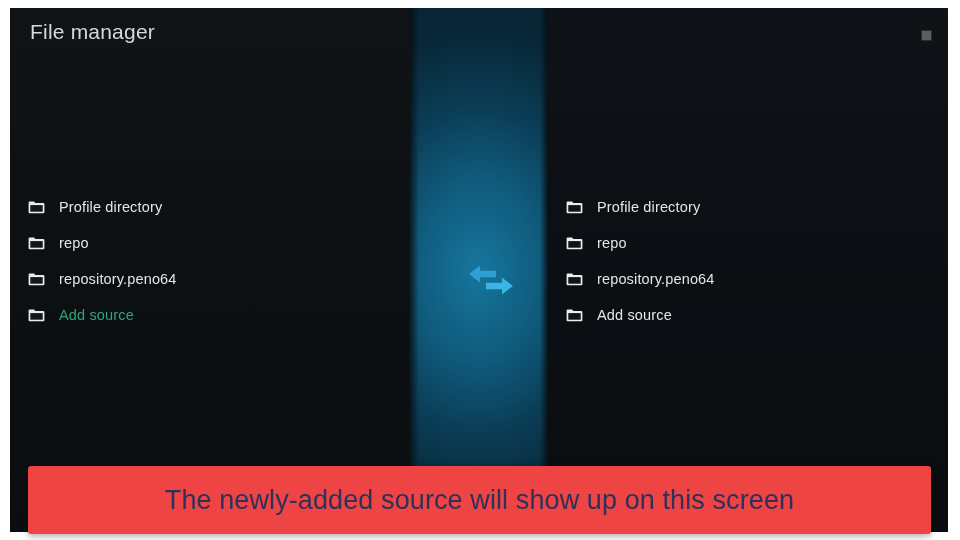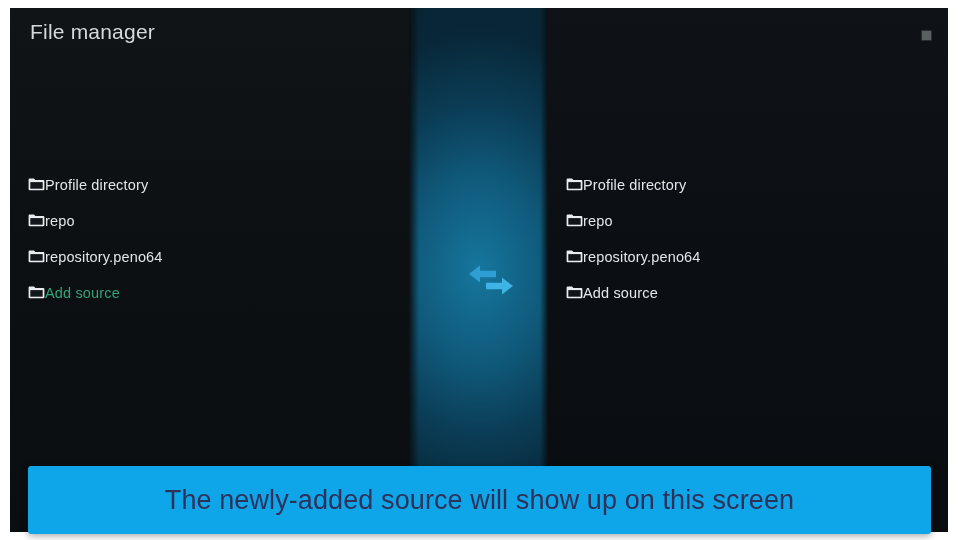--- a/index.html
+++ b/index.html
@@ -115,23 +115,23 @@
   .file-list {
     position: absolute;
     top: 170px;
     z-index: 4;
   }
   #file-list-left  { left: 18px;  width: 370px; }
   #file-list-right { left: 556px; width: 370px; }
 
   .file-row {
     display: flex;
-    align-items: flex-start;
+    align-items: flex-end;
     height: 36px;
-    gap: 0;
+    gap: 14px;
     cursor: default;
   }
 
   .folder-icon {
     position: relative;
     flex: 0 0 auto;
     width: 17px;
     height: 13px;
     display: block;
   }
@@ -158,21 +158,21 @@
   }
   #swap-arrows svg { display: block; }
 
   
   #caption-card {
     position: absolute;
     left: 28px;
     top: 466px;
     width: 903px;
     height: 68px;
-    background: #0ea5e9;
+    background: #ef4444;
     border-radius: 3px;
     box-shadow: 0 2px 7px rgba(0,0,0,0.34);
     display: flex;
     align-items: center;
     justify-content: center;
     z-index: 20;
   }
   #caption-text {
     font-size: 27px;
     font-weight: 400;

